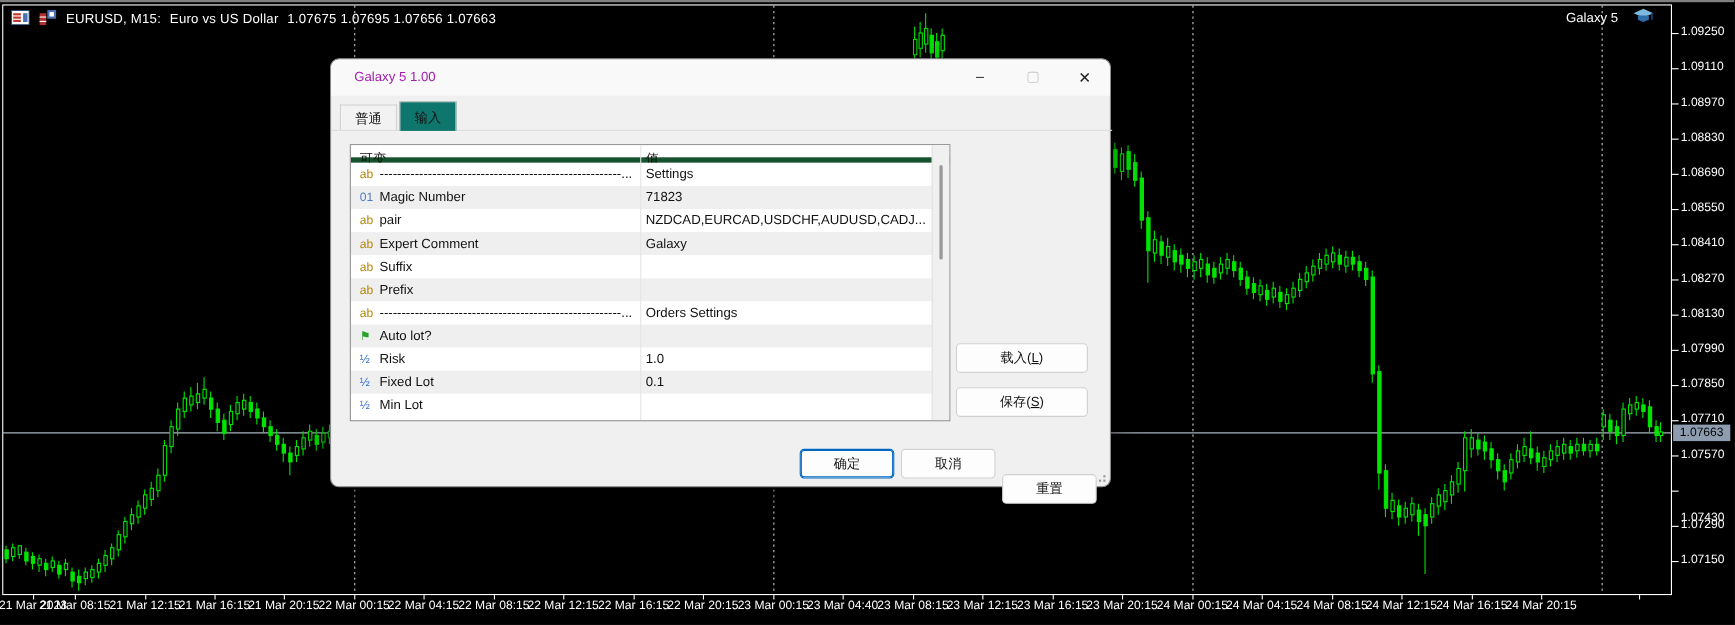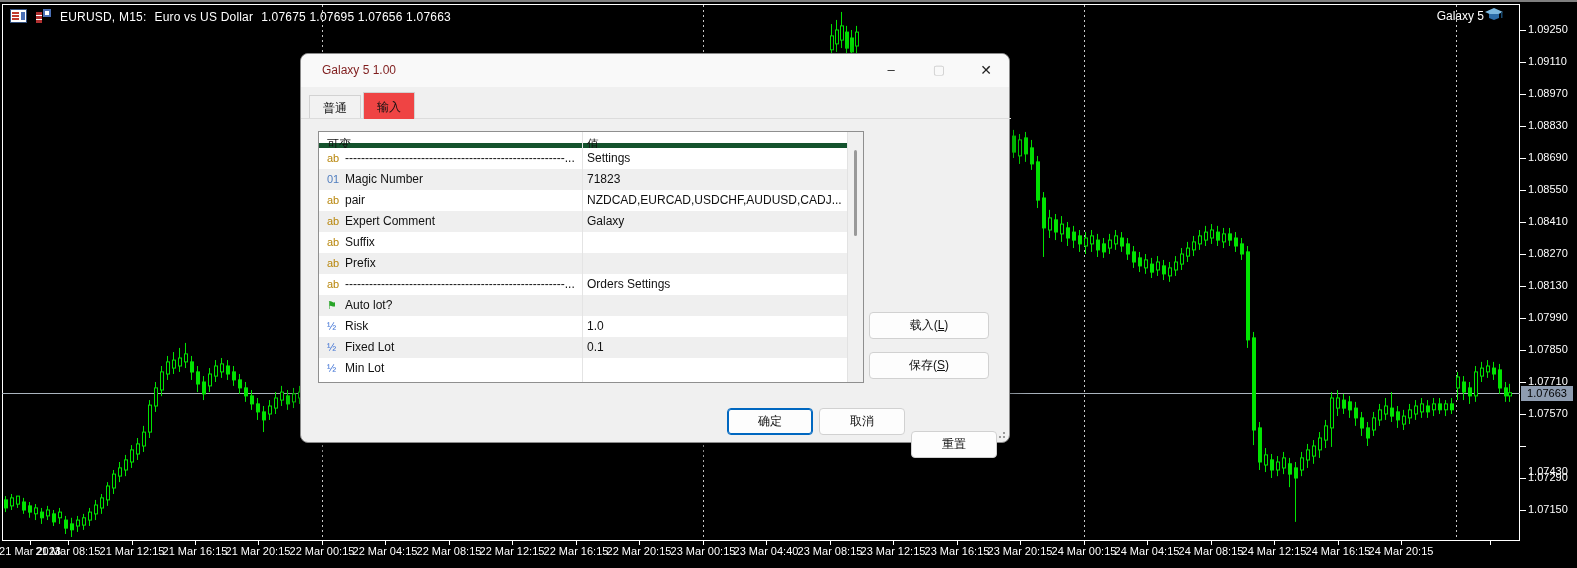--- a/index.html
+++ b/index.html
@@ -9,39 +9,39 @@
   
   .frame-top{position:absolute;left:0;top:0;width:1577px;height:2px;background:#7f7f7f;}
   
   #chart-frame{position:absolute;left:2px;top:4px;width:1518px;height:537px;border:1px solid #ffffff;}
   #chart-svg{position:absolute;left:0;top:0;}
   
   #titlebar{position:absolute;left:10px;top:8px;height:18px;display:flex;align-items:center;gap:8px;color:#fff;font-size:12px;white-space:nowrap;}
   #titlebar .ticon{display:inline-block;}
   #titlebar .ttext{letter-spacing:0.2px;}
   
-  #ea-label{position:absolute;right:73px;top:7px;display:flex;align-items:center;gap:1px;color:#fff;font-size:12px;}
+  #ea-label{position:absolute;right:73px;top:7px;display:flex;align-items:center;gap:14px;color:#fff;font-size:12px;}
   
   .plabel{position:absolute;color:#fff;font-size:11px;left:1528px;width:49px;}
   .ptick{position:absolute;left:1520px;width:6px;height:1px;background:#fff;}
   .tlabel{position:absolute;top:545px;width:90px;text-align:center;color:#fff;font-size:11px;white-space:nowrap;}
   .ttick{position:absolute;top:541px;width:1px;height:4px;background:#fff;}
   #price-tag{position:absolute;left:1521px;width:52px;height:15px;background:#8e9cb0;color:#000;font-size:11px;line-height:15px;text-align:center;}
   
   #dialog{position:absolute;left:300px;top:53px;width:710px;height:390px;background:#f0f0f0;border:1px solid #8a8a8a;border-radius:8px;box-shadow:0 10px 28px rgba(0,0,0,0.55);font-size:12px;color:#111;}
   #dlg-titlebar{position:absolute;left:0;top:0;width:100%;height:33px;background:#f9f9f9;border-radius:8px 8px 0 0;}
-  #dlg-title{position:absolute;left:21px;top:9px;font-size:12px;color:#7f1d1d;}
+  #dlg-title{position:absolute;left:21px;top:9px;font-size:12px;color:#a21caf;}
   .winbtn{position:absolute;top:4px;width:32px;height:24px;text-align:center;line-height:24px;font-size:13px;color:#222;}
   #btn-min{left:574px;}
   #btn-max{left:622px;color:#c9c9c9;}
   #btn-close{left:669px;font-size:14px;}
   
   #tabs{position:absolute;left:8px;top:38px;display:flex;align-items:flex-end;height:27px;}
   .tab{padding:4px 13px 5px 13px;border:1px solid #d2d2d2;border-bottom:none;background:#f2f2f2;margin-right:2px;height:24px;}
-  .tab.active{background:#ef4444;height:27px;padding-top:6px;position:relative;z-index:2;}
+  .tab.active{background:#0f766e;height:27px;padding-top:6px;position:relative;z-index:2;}
   #tabline{position:absolute;left:0;top:64px;width:710px;height:1px;background:#dcdcdc;}
   
   #ptable{position:absolute;left:17px;top:77px;width:546px;height:252px;background:#fff;border:1px solid #8f8f8f;overflow:hidden;}
   #phead{position:relative;height:16px;border-bottom:5px solid #14532d;background:#fff;}
   .hcell{position:absolute;top:4px;font-size:12px;color:#111;}
   #hc1{left:8px;} #hc2{left:268px;}
   #coldiv{position:absolute;left:263px;top:0;width:1px;height:250px;background:#e4e4e4;z-index:3;}
   .trow{position:relative;height:21px;background:#fff;}
   .trow.shaded{background:#efefef;}
   .cname{position:absolute;left:0;top:0;width:263px;height:21px;line-height:21px;padding-left:8px;white-space:nowrap;overflow:hidden;}

